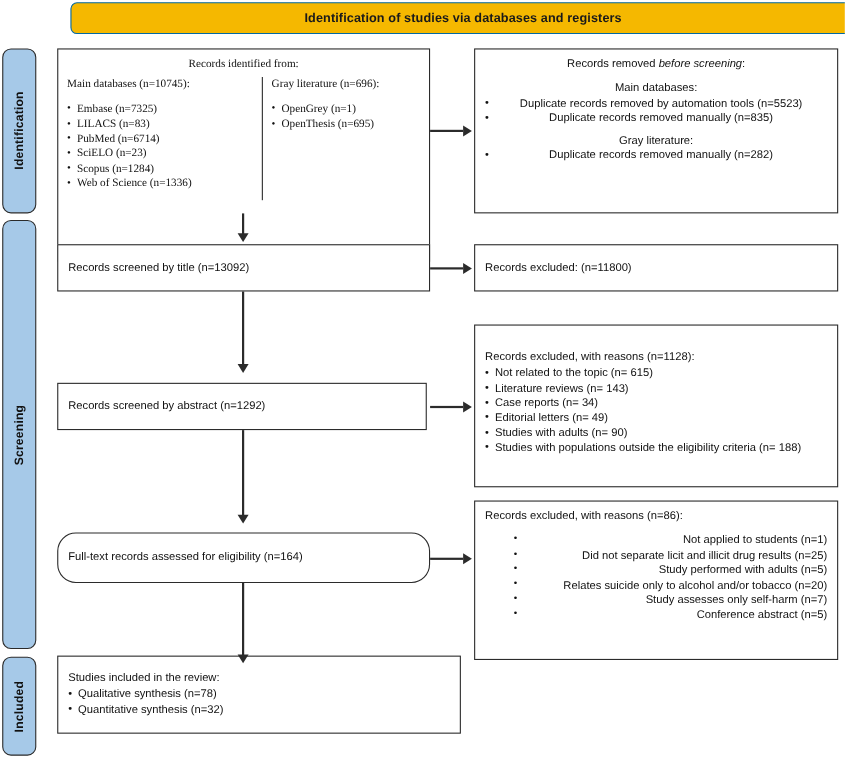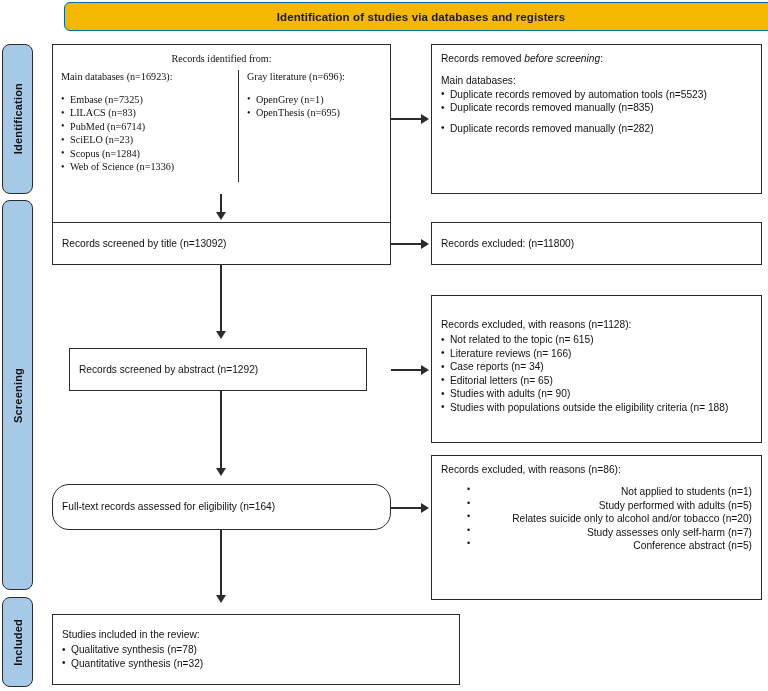--- a/index.html
+++ b/index.html
@@ -93,28 +93,28 @@
   
   #box-identified{left:52px;top:44px;width:339px;height:194px;font-family:Liberation Serif, serif;}
   #box-identified .hdr{
     text-align:center;padding:7px 6px 5px 6px;font-size:10.2px;
   }
   #box-identified .cols{display:flex;height:112px;}
   #box-identified .col{padding:0 8px;box-sizing:border-box;}
   #box-identified .colL{width:186px;}
   #box-identified .colR{width:153px;border-left:1.2px solid #2b2b2b;}
 
-  #box-removed{left:431px;top:44px;width:331px;height:150px;}
+  #box-removed{left:431px;top:44px;width:331px;height:150px;text-align:center;}
   #box-screen-title{left:52px;top:222px;width:339px;height:43px;}
   #box-excl-title{left:431px;top:222px;width:331px;height:43px;}
-  #box-screen-abstract{left:52px;top:348px;width:298px;height:43px;margin-left:17px;}
+  #box-screen-abstract{left:52px;top:348px;width:336px;height:43px;}
   #box-excl-reasons1{left:431px;top:295px;width:331px;height:148px;}
   #box-fulltext{left:52px;top:484px;width:339px;height:46px;border-radius:17px;}
   #box-excl-reasons2{left:431px;top:455px;width:331px;height:145px;}
-  #box-included{left:52px;top:614px;width:408px;height:71px;}
+  #box-included{left:52px;top:596px;width:367px;height:71px;}
 
   
   .ln{position:absolute;background:#2b2b2b;}
   .vln{width:1.5px;}
   .hln{height:1.5px;}
   .arrow-down{
     position:absolute;width:0;height:0;
     border-left:5px solid transparent;
     border-right:5px solid transparent;
     border-top:8px solid #2b2b2b;
@@ -143,21 +143,21 @@
     <span>Screening</span>
   </div>
   <div class="stage" id="stage-included">
     <span>Included</span>
   </div>
 
   <div class="box" id="box-identified">
     <div class="hdr">Records identified from:</div>
     <div class="cols">
       <div class="col colL">
-        <p class="ttl">Main databases (n=16923):</p>
+        <p class="ttl">Main databases (n=10745):</p>
         <div class="spacer"></div>
         <ul class="b">
           <li>Embase (n=7325)</li>
           <li>LILACS (n=83)</li>
           <li>PubMed (n=6714)</li>
           <li>SciELO (n=23)</li>
           <li>Scopus (n=1284)</li>
           <li>Web of Science (n=1336)</li>
         </ul>
       </div>
@@ -175,20 +175,21 @@
   <div class="box" id="box-removed">
     <div class="pad">
       <p class="ttl"><span>Records removed </span><i>before screening</i><span>:</span></p>
       <div class="spacer"></div>
       <p class="sub">Main databases:</p>
       <ul class="b">
         <li>Duplicate records removed by automation tools (n=5523)</li>
         <li>Duplicate records removed manually (n=835)</li>
       </ul>
       <div class="spacer"></div>
+      <p class="sub">Gray literature:</p>
       <ul class="b">
         <li>Duplicate records removed manually (n=282)</li>
       </ul>
     </div>
   </div>
 
   <div class="box vcenter" id="box-screen-title">
     <div class="pad"><span>Records screened by title (n=13092)</span></div>
   </div>
 
@@ -198,39 +199,40 @@
 
   <div class="box vcenter" id="box-screen-abstract">
     <div class="pad"><span>Records screened by abstract (n=1292)</span></div>
   </div>
 
   <div class="box" id="box-excl-reasons1">
     <div class="pad" style="padding-top:22px;">
       <p class="ttl">Records excluded, with reasons (n=1128):</p>
       <ul class="b">
         <li>Not related to the topic (n= 615)</li>
-        <li>Literature reviews (n= 166)</li>
+        <li>Literature reviews (n= 143)</li>
         <li>Case reports (n= 34)</li>
-        <li>Editorial letters (n= 65)</li>
+        <li>Editorial letters (n= 49)</li>
         <li>Studies with adults (n= 90)</li>
         <li>Studies with populations outside the eligibility criteria (n= 188)</li>
       </ul>
     </div>
   </div>
 
   <div class="box vcenter" id="box-fulltext">
     <div class="pad"><span>Full-text records assessed for eligibility (n=164)</span></div>
   </div>
 
   <div class="box" id="box-excl-reasons2">
     <div class="pad">
       <p class="ttl">Records excluded, with reasons (n=86):</p>
       <div class="spacer"></div>
       <ul class="bw">
         <li>Not applied to students (n=1)</li>
+        <li>Did not separate licit and illicit drug results (n=25)</li>
         <li>Study performed with adults (n=5)</li>
         <li>Relates suicide only to alcohol and/or tobacco (n=20)</li>
         <li>Study assesses only self-harm (n=7)</li>
         <li>Conference abstract (n=5)</li>
       </ul>
     </div>
   </div>
 
   <div class="box" id="box-included">
     <div class="pad" style="padding-top:13px;">

